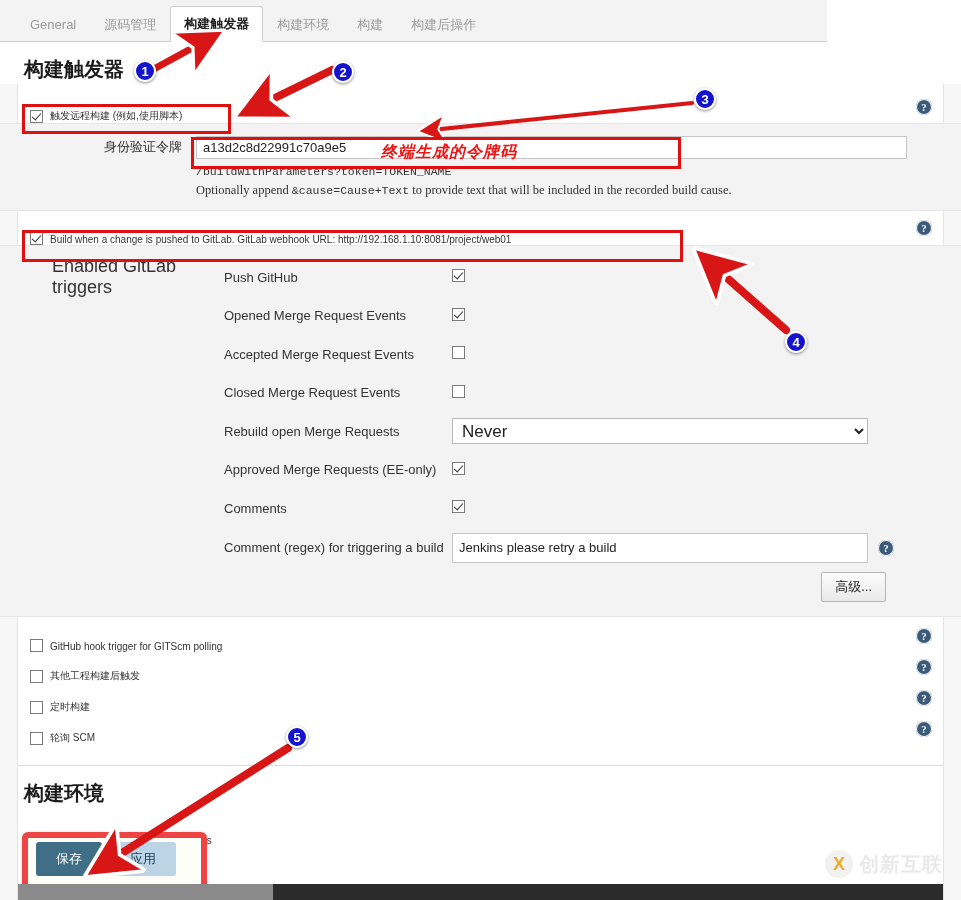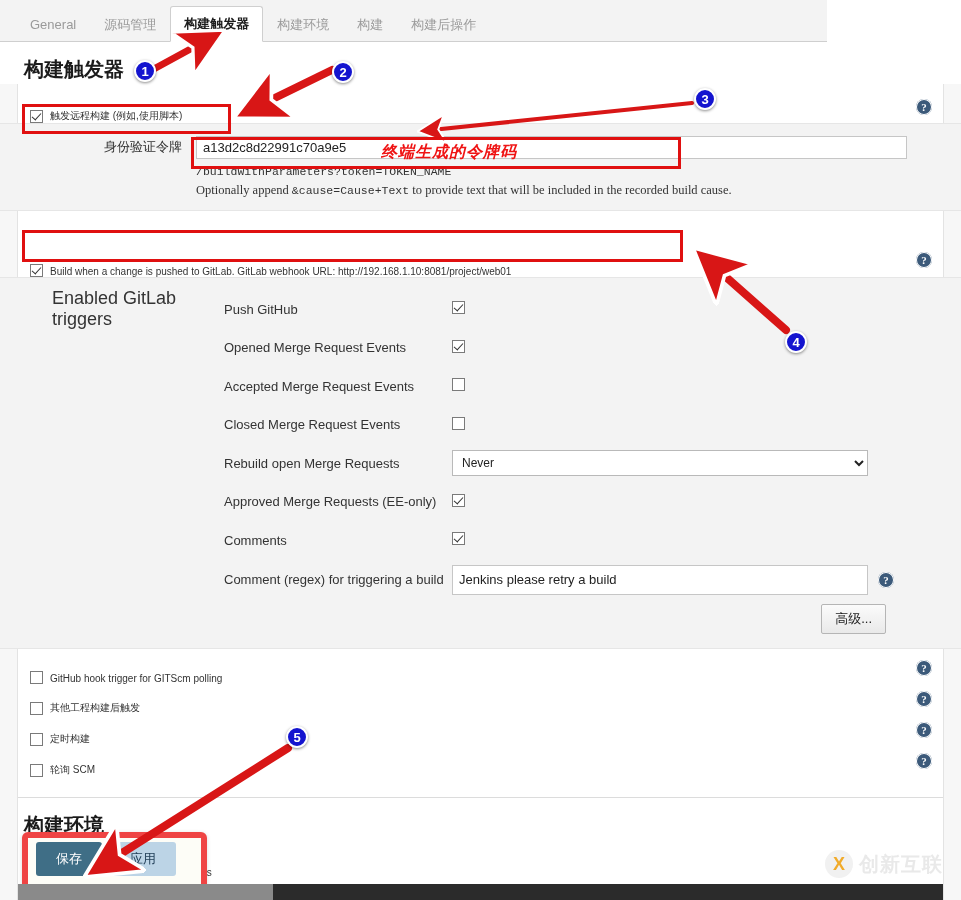--- a/index.html
+++ b/index.html
@@ -140,21 +140,21 @@
     font-size: 18px; color: #333;
   }
   .tnamecol {
     width: 228px; flex: 0 0 auto;
     font-size: 13px; color: #333;
   }
   .tctl { flex: 0 0 auto; }
 
   select.sel {
     width: 416px; height: 26px;
-    font-size: 12px;
+    font-size: 17px;
     border: 1px solid #b9b9b9;
     background: #fff;
     font-family: "Liberation Sans", sans-serif;
     padding-left: 5px;
     color: #222;
   }
 
   .advbtn {
     border: 1px solid #b5b5b5;
     background: linear-gradient(#fbfbfb, #e9e9e9);
@@ -310,21 +310,21 @@
       </div>
       <div class="helptext">
         <span class="mono">/buildWithParameters?token=TOKEN_NAME</span>
       </div>
       <div class="helptext">
         <span>Optionally append </span><span class="mono">&amp;cause=Cause+Text</span><span> to provide text that will be included in the recorded build cause.</span>
       </div>
     </div>
 
     <div style="position:relative;">
-      <div class="toprow" style="height:34px;margin-top:32px;">
+      <div class="toprow" style="height:34px;">
         <span class="cb checked"></span>
         <span class="rowlabel">Build when a change is pushed to GitLab. GitLab webhook URL: http://192.168.1.10:8081/project/web01</span>
       </div>
       <div class="helpicon helpabs" style="top:9px;">?</div>
     </div>
 
     <div class="panel" style="padding:12px 0 10px 0;">
 
       <div class="trow">
         <div class="tlabelcol">Enabled GitLab triggers</div>

